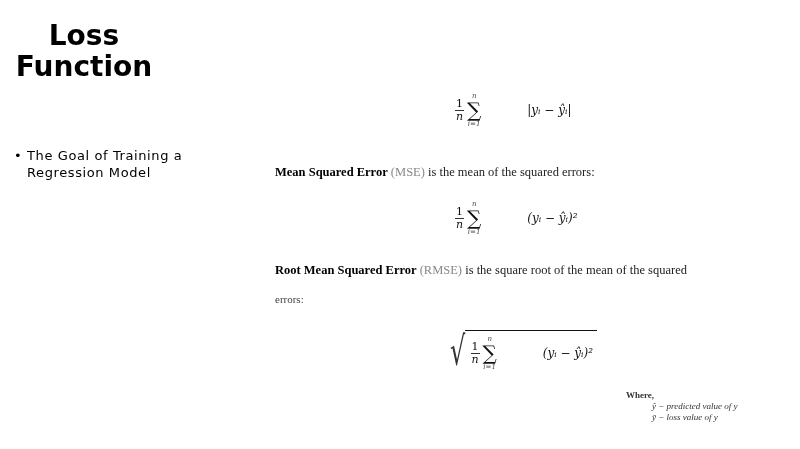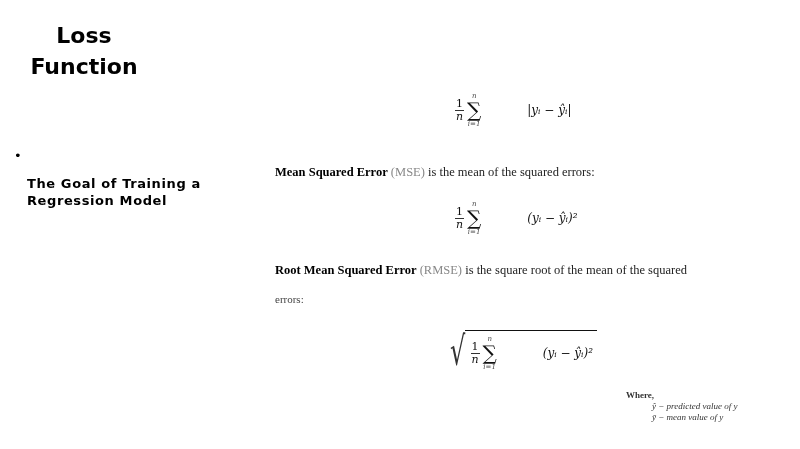--- a/index.html
+++ b/index.html
@@ -2,30 +2,30 @@
 <html><head>
   <meta charset="utf-8">
   <style>
     html, body { margin: 0; padding: 0; }
     body {
       width: 800px; height: 449px; background: #ffffff; position: relative; overflow: hidden;
       font-family: "DejaVu Sans", sans-serif; color: #000;
     }
     .title {
       position: absolute; left: 14px; top: 20px; width: 140px;
-      font-family: "DejaVu Sans", sans-serif; font-weight: bold; font-size: 22px;
+      font-family: "DejaVu Sans", sans-serif; font-weight: bold; font-size: 28px;
       line-height: 31px; text-align: center; color: #000;
     }
     .bullet-block {
       position: absolute; left: 14px; top: 148px; width: 200px;
       font-size: 13px; line-height: 16.5px; letter-spacing: 0.6px;
     }
     .bullet-row { display: flex; }
     .bullet-dot { width: 13px; flex: none; font-size: 13px; }
-    .bullet-heading { font-weight: bold; display: block; margin-top: 28px; }
+    .bullet-heading { font-weight: normal; display: block; }
     .bullet-body { display: block; }
 
     .formula-panel {
       position: absolute; left: 265px; top: 40px; width: 500px; height: 400px;
       font-family: "Liberation Serif", "DejaVu Serif", serif; color: #111;
     }
     .def { position: absolute; left: 10px; font-size: 12.5px; line-height: 20px; color: #222; white-space: nowrap; }
     .def b { color: #000; font-weight: bold; }
     .def .abbr { color: #888; }
     .eq { position: absolute; font-family: "DejaVu Serif", serif; font-size: 12px; color: #111; display: flex; align-items: center; }
@@ -110,15 +110,15 @@
           <span class="lim">i=1</span>
         </span>
         <span class="expr">(yᵢ − ŷᵢ)²</span>
       </div>
     </div>
   </div>
 
   <div class="where">
     <div class="lbl">Where,</div>
     <div class="line">ŷ − predicted value of y</div>
-    <div class="line">ȳ − mean value of y</div>
+    <div class="line">ȳ − loss value of y</div>
   </div>
 </div>
 
 </body></html>

